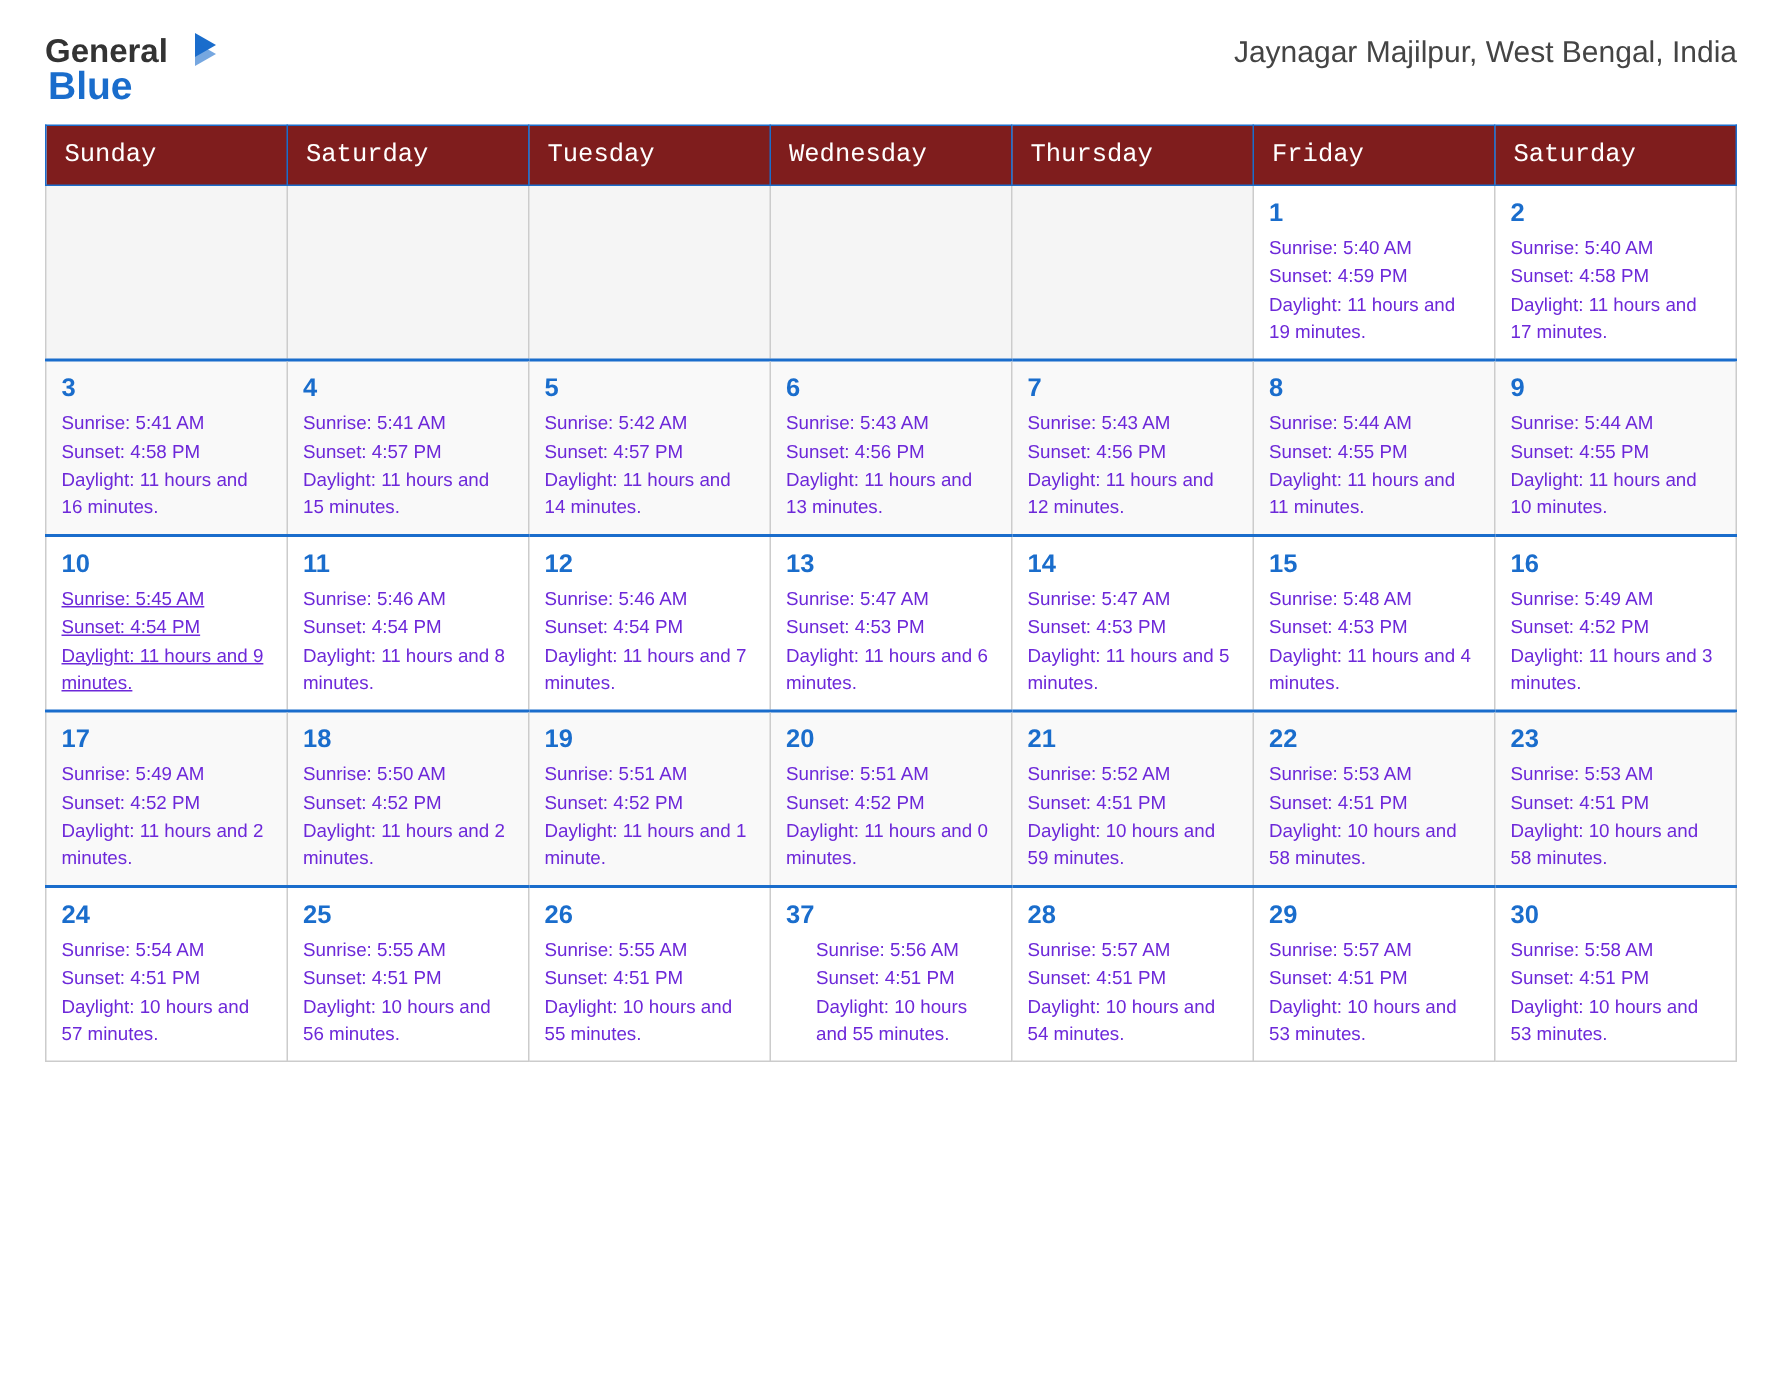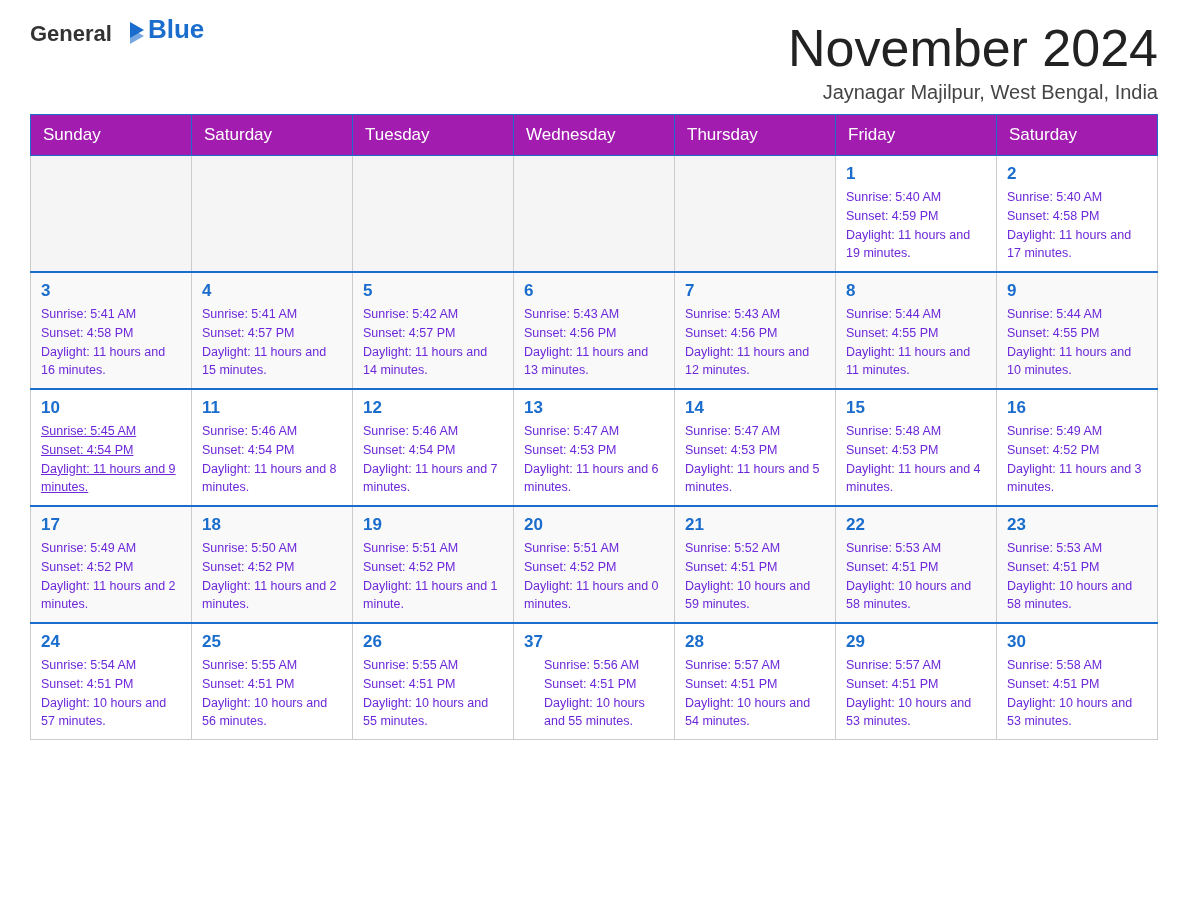--- a/index.html
+++ b/index.html
@@ -44,27 +44,28 @@
       font-size: 20px;
       color: #444;
       margin-top: 4px;
     }
     .calendar-table {
       width: 100%;
       border-collapse: collapse;
       margin-top: 10px;
     }
     .calendar-table th {
-      background-color: #a21caf;
+      background-color: #7f1d1d;
       color: #fff;
       padding: 10px 12px;
       text-align: left;
       font-size: 17px;
       font-weight: normal;
       border: 1px solid #1a6dcc;
+      font-family: Liberation Mono, monospace;
     }
     .calendar-table td {
       vertical-align: top;
       padding: 8px 10px;
       border: 1px solid #ccc;
       width: 14.28%;
       min-height: 90px;
       font-size: 13px;
       color: #333;
       background: #fff;
@@ -89,33 +90,32 @@
     }
     .row-divider td {
       border-top: 2px solid #1a6dcc;
     }
   </style>
 </head>
 <body>
 
 <div class="header-area">
   <div class="logo">
-    <div style="display:flex;flex-direction:row;align-items:flex-start;">
+    <div style="display:flex;flex-direction:column;align-items:flex-start;">
       <div style="display:flex;align-items:center;gap:2px;">
         <span class="logo-text-general">General</span>
         <svg width="32" height="28" viewBox="0 0 32 28">
           <polygon points="16,2 30,10 16,18" fill="#1a6dcc"></polygon>
           <polygon points="16,8 30,16 16,24" fill="#1a6dcc" opacity="0.6"></polygon>
         </svg>
       </div>
       <span class="logo-text-blue" style="margin-top:-6px;margin-left:2px;">Blue</span>
     </div>
   </div>
   <div class="title-area">
-    <div class="month-title">November 2024</div>
     <div class="location-title">Jaynagar Majilpur, West Bengal, India</div>
   </div>
 </div>
 
 <table class="calendar-table">
   <thead>
     <tr>
       <th>Sunday</th>
       <th>Saturday</th>
       <th>Tuesday</th>

